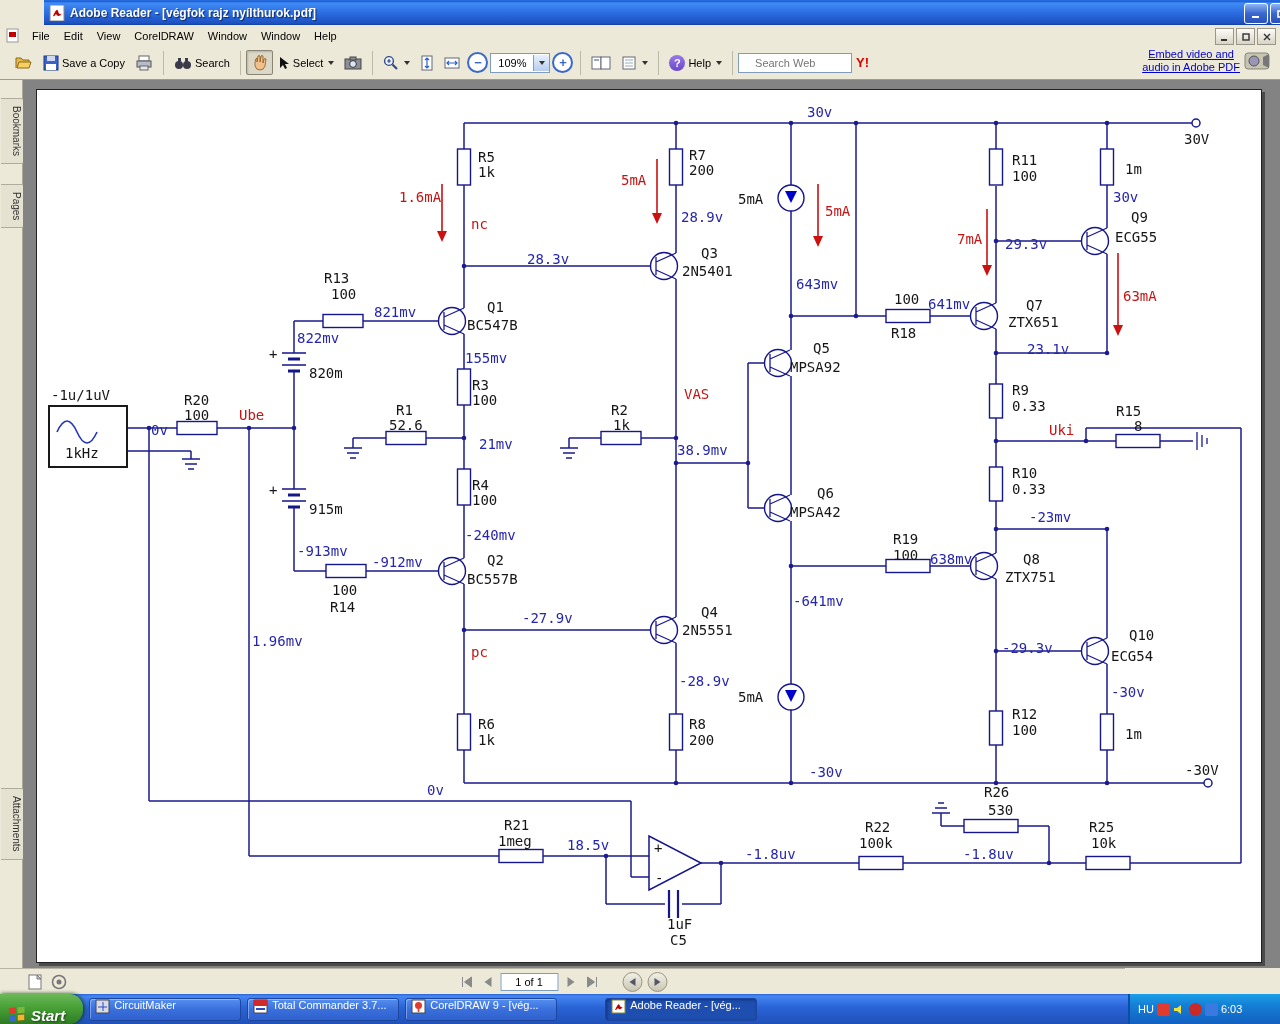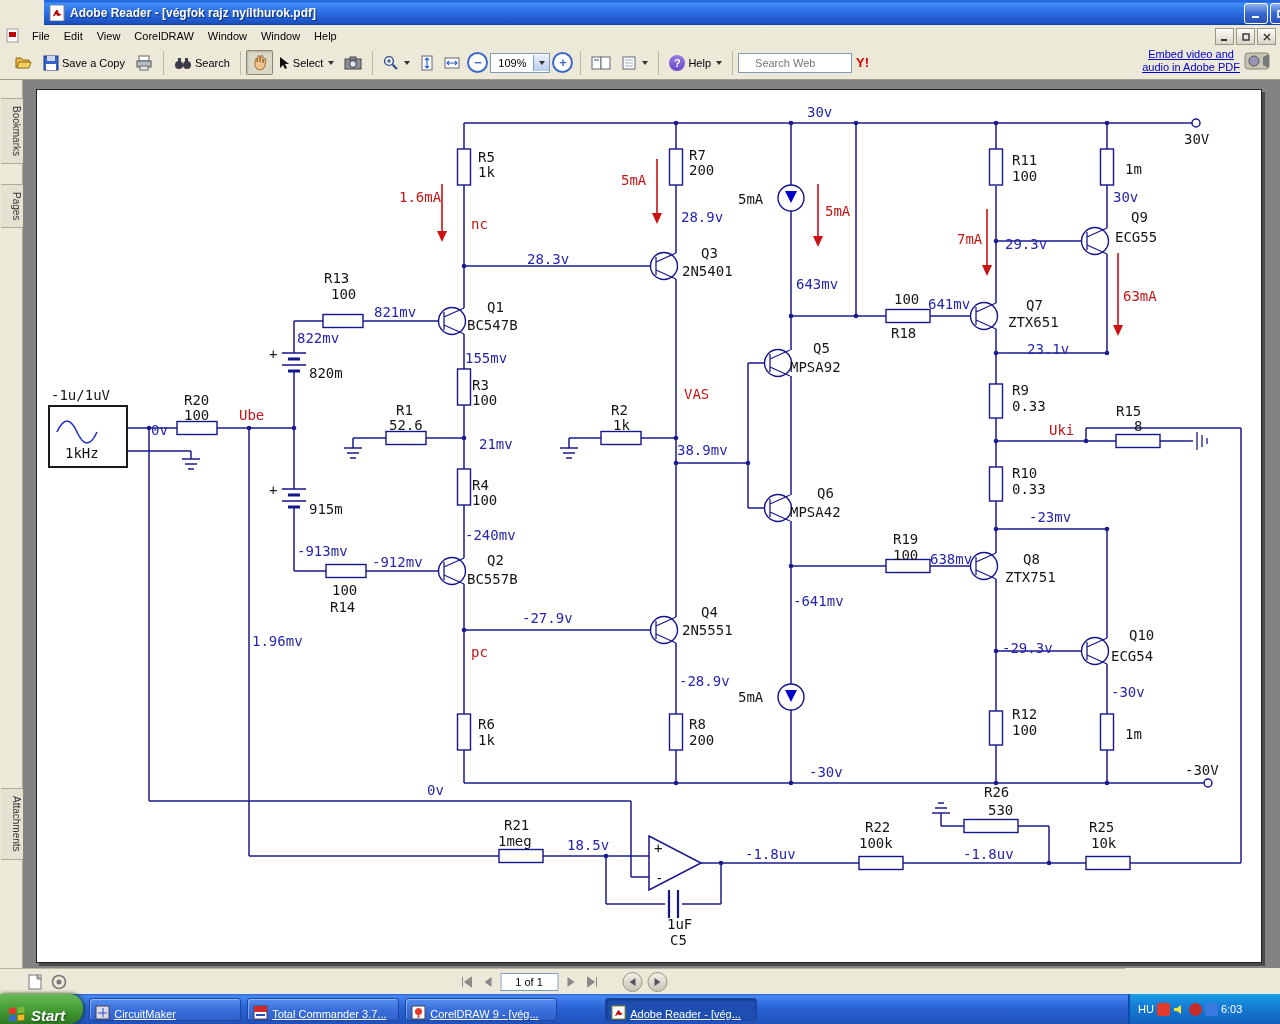--- a/index.html
+++ b/index.html
@@ -58,21 +58,21 @@
     border:1px solid #98947e;display:flex;align-items:center;justify-content:center;}
   .sico{position:absolute;top:4px;width:18px;height:18px;display:flex;align-items:center;justify-content:center;}
   
   .taskbar{position:absolute;left:0;top:994px;width:1280px;height:30px;
     background:linear-gradient(180deg,#2a63d6 0%,#4587f2 7%,#2a63d6 45%,#1f51b8 100%);display:flex;align-items:center;}
   .startbtn{height:30px;padding:0 18px 0 8px;border-radius:0 14px 14px 0;
     background:linear-gradient(180deg,#6cb85a 0%,#48a136 45%,#2f7a24 100%);box-shadow:1px 0 4px #123a10;
     display:flex;align-items:flex-end;gap:5px;color:#fff;font-weight:bold;font-style:italic;font-size:15px;text-shadow:1px 1px 2px #1a4a12;}
   .taskbtn{width:152px;height:23px;margin-left:6px;border-radius:3px;border:1px solid #1d46a0;
     background:linear-gradient(180deg,#5490f0,#3a6fdc 50%,#2f61cc);box-shadow:inset 1px 1px 0 rgba(255,255,255,.35);
-    display:flex;align-items:flex-end;gap:4px;padding:0 5px;box-sizing:border-box;color:#fff;font-size:11px;white-space:nowrap;overflow:hidden;text-decoration:underline;}
+    display:flex;align-items:flex-start;gap:4px;padding:0 5px;box-sizing:border-box;color:#fff;font-size:11px;white-space:nowrap;overflow:hidden;}
   .taskbtn.active{background:#1e4fb0;box-shadow:inset 1px 1px 3px #12307a;margin-left:48px;}
   .ticon16{width:15px;height:15px;flex:none;}
   .tray{position:absolute;right:0;top:0;height:30px;width:152px;
     background:linear-gradient(180deg,#1aa0e8 0%,#1581d6 35%,#125fc0 100%);border-left:2px solid #0c4da8;
     display:flex;align-items:center;gap:3px;padding-left:8px;box-sizing:border-box;color:#fff;font-size:11px;}
   .trayico{width:13px;height:13px;border-radius:2px;flex:none;}
   
   .wire{fill:none;stroke:#1b1b8f;stroke-width:1.5;}
   .thin{fill:none;stroke:#1b1b8f;stroke-width:1.3;}
   .res{fill:#ffffff;stroke:#15158c;stroke-width:1.4;}

